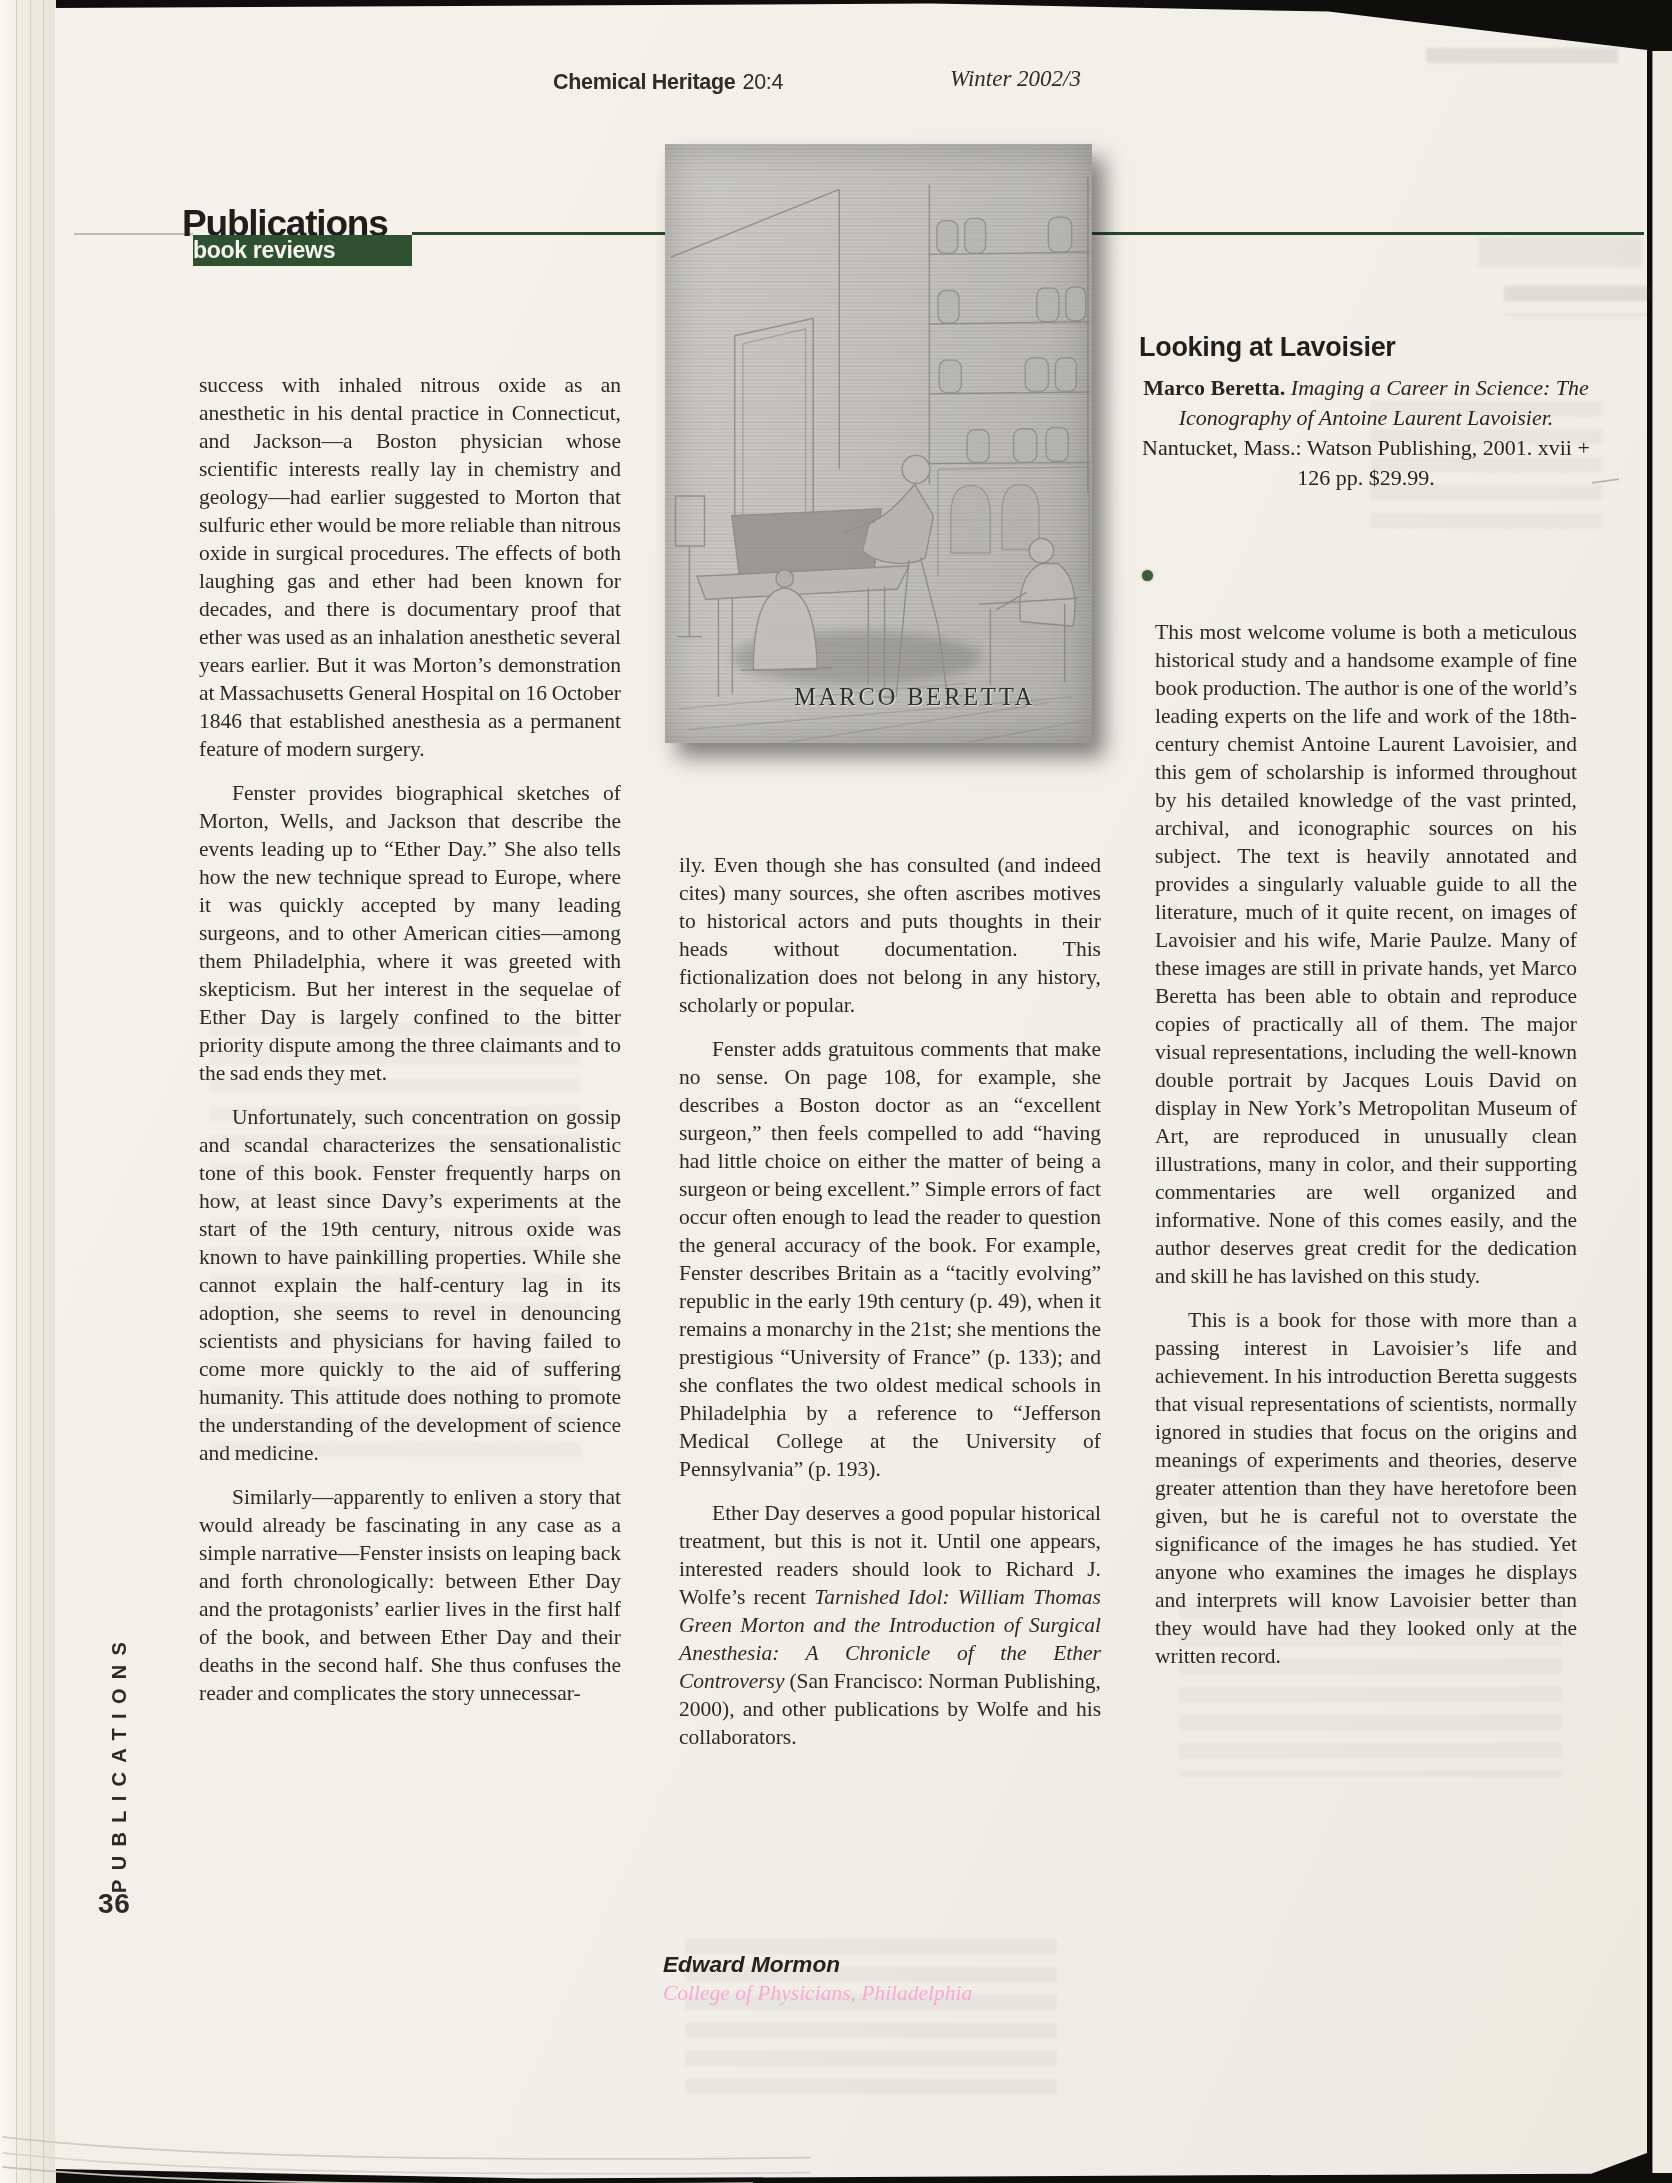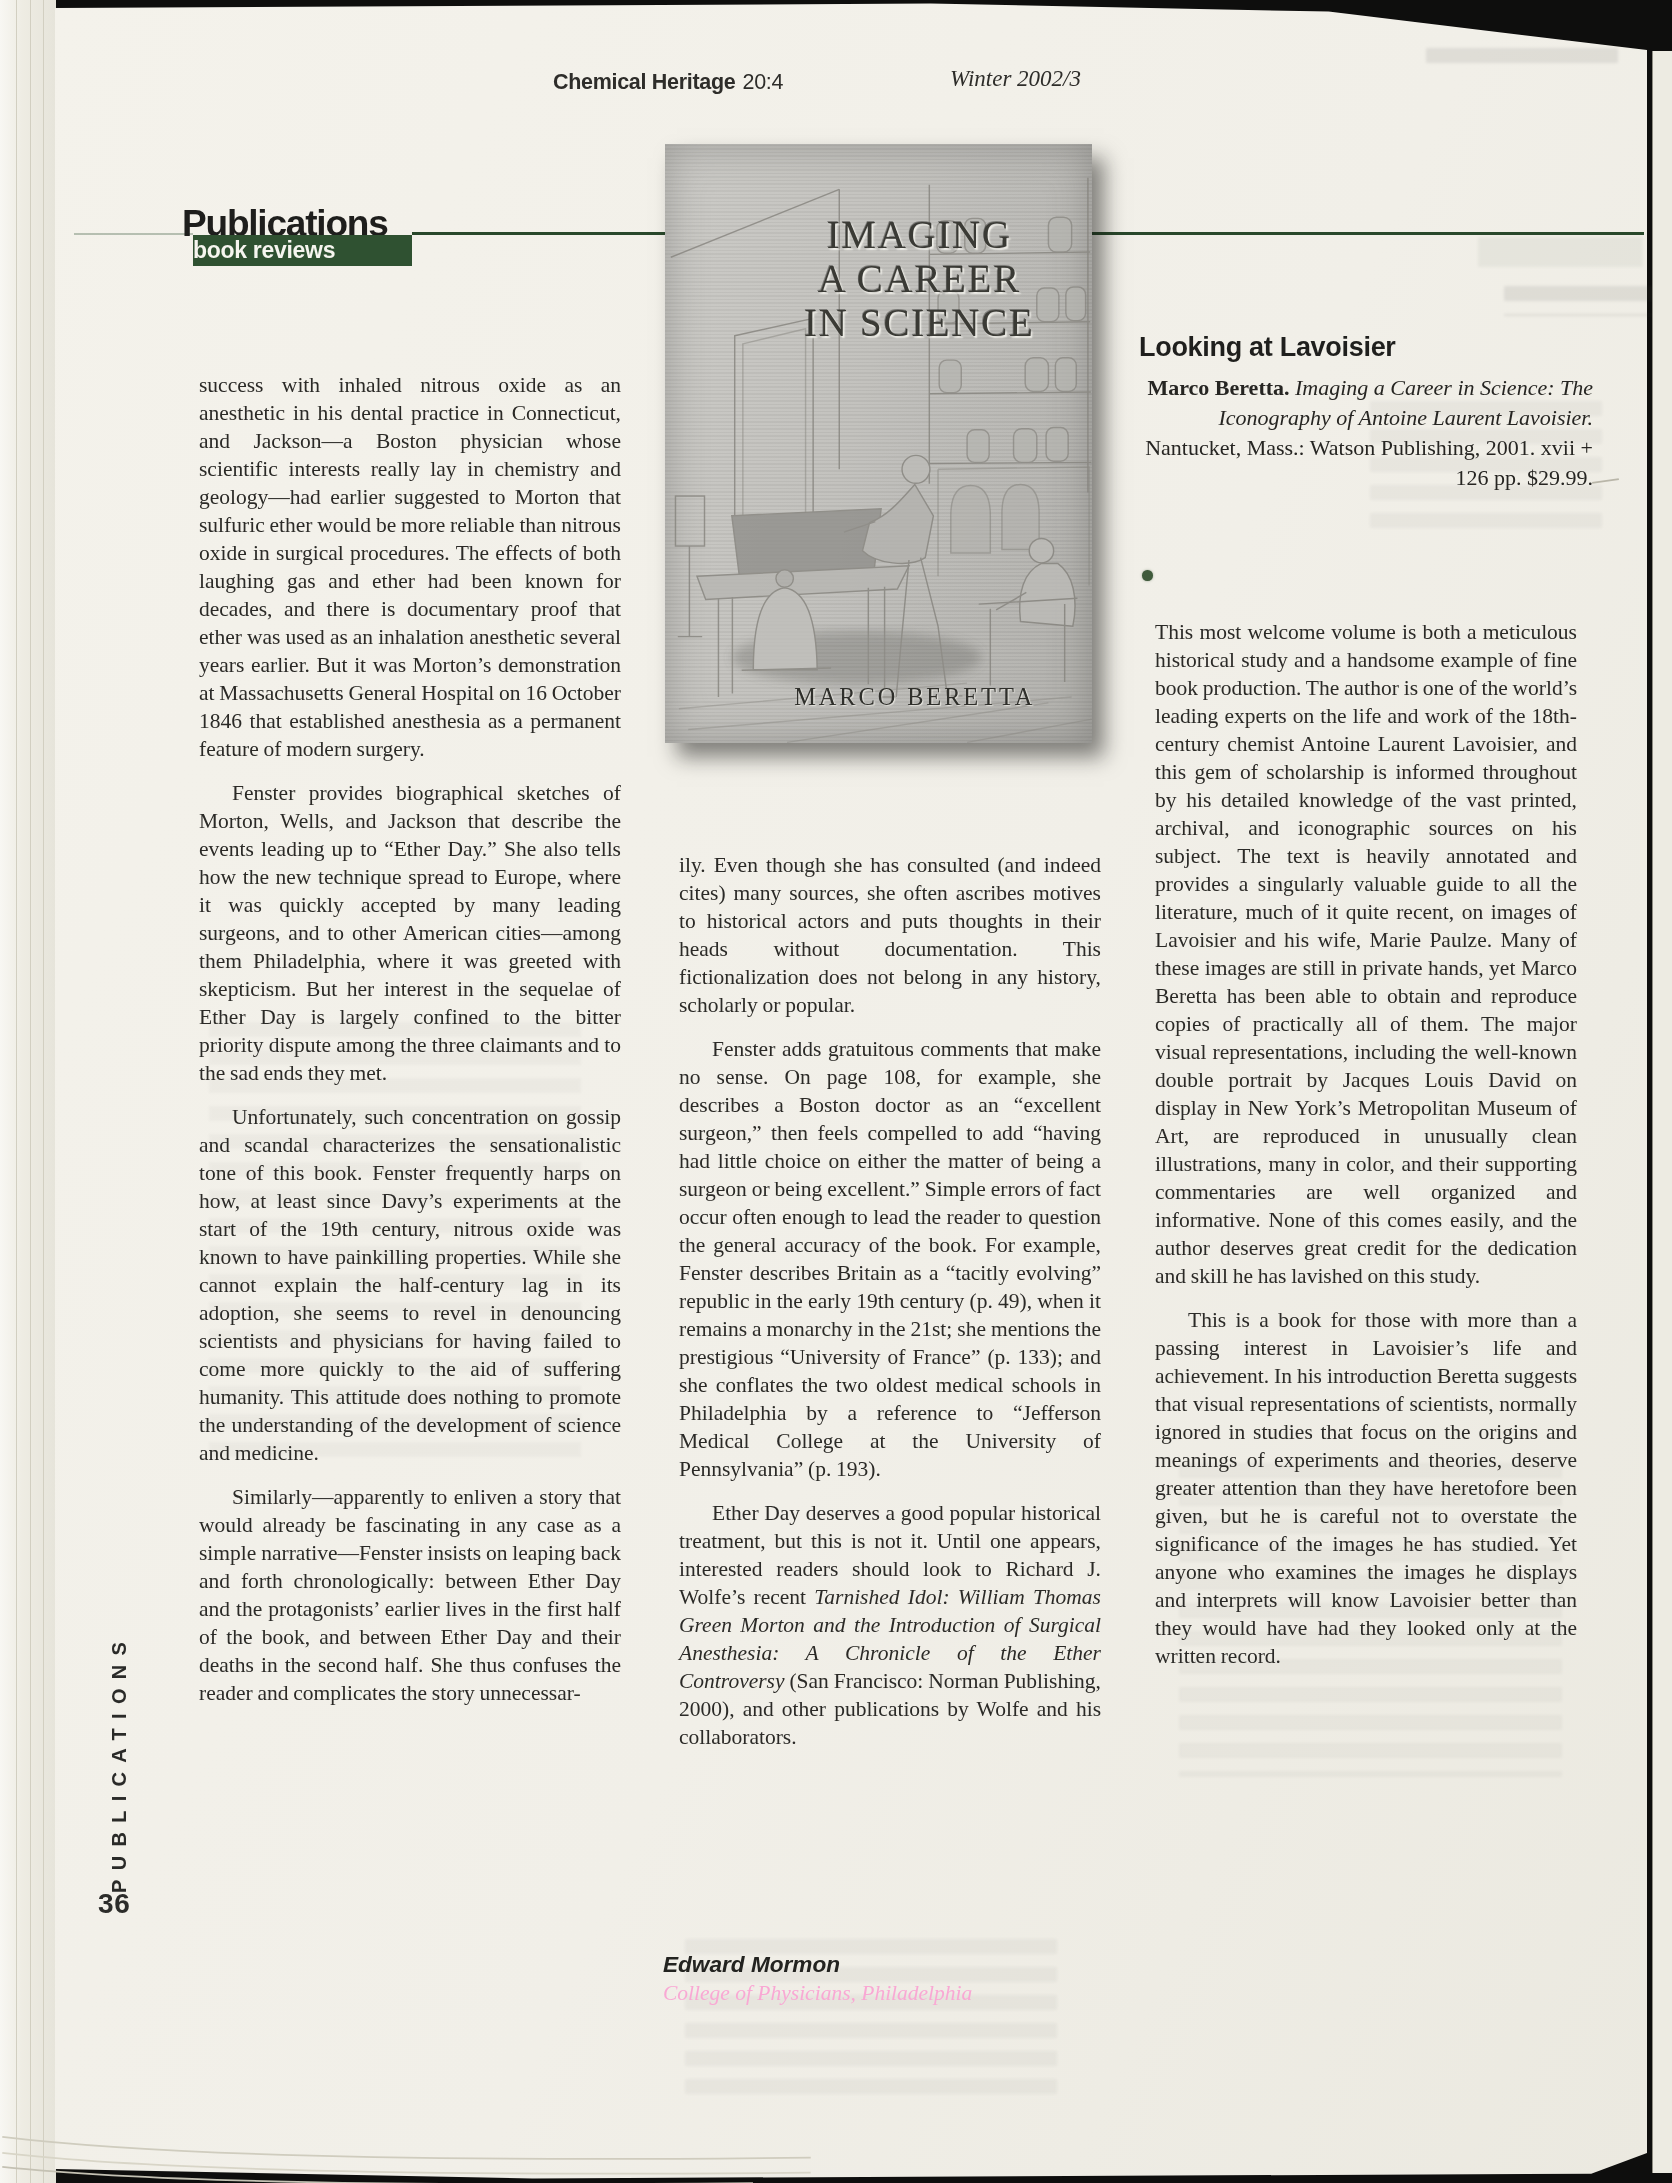--- a/index.html
+++ b/index.html
@@ -50,21 +50,21 @@
   .col{position:absolute;width:454px;color:#2b2a27;
     font-size:21.5px;line-height:28px;word-spacing:-0.6px;}
   .para{margin:16px;text-align:justify;hyphens:auto;-webkit-hyphens:auto;}
   .para.indent{text-indent:33px;}
   .para .i{font-style:italic;}
   #col1{left:183px;top:355px;}
   #col2{left:663px;top:835px;}
   #col3-body{left:1139px;top:602px;}
 
   .citation{position:absolute;left:1139px;top:373px;width:454px;
-    font-size:22px;line-height:30px;color:#262522;text-align:right;}
+    font-size:22px;line-height:30px;color:#262522;text-align:center;}
   .citation .b{font-weight:700;}
   .citation .i{font-style:italic;}
   .review-heading{position:absolute;left:1139px;top:332px;
     font-family:"Liberation Sans","DejaVu Sans",sans-serif;
     font-weight:700;font-size:27px;letter-spacing:-0.3px;color:#1f1f1d;}
   .green-bullet{position:absolute;left:1142px;top:570px;width:10.5px;height:10.5px;
     border-radius:50%;background:#3f5a3b;box-shadow:0 0 2.3px rgba(63,90,59,.5);}
 
   .reviewer-name{position:absolute;left:663px;top:1952px;
     font-family:"Liberation Sans","DejaVu Sans",sans-serif;
@@ -199,25 +199,20 @@
       <path d="M540,792 L710,782 M560,800 L560,932 M688,792 L688,926"></path>
 
       <g opacity=".5">
         <path d="M40,1008 L700,952"></path>
           <path d="M24,972 L520,928"></path>
           <path d="M210,1030 L660,962"></path>
           <path d="M520,1030 L735,990"></path>
       </g>
     </g>
   </svg>
-  <div class="cover-title">
-    <div>IMAGING</div>
-    <div>A CAREER</div>
-    <div>IN SCIENCE</div>
-  </div>
   <div class="cover-author">MARCO BERETTA</div>
 </div>
 
 <div id="col1" class="col">
     <p class="para"><span>success with inhaled nitrous oxide as an anesthetic in his dental practice in Connecticut, and Jackson—a Boston physician whose scientific interests really lay in chemistry and geology—had earlier suggested to Morton that sulfuric ether would be more reliable than nitrous oxide in surgical procedures. The effects of both laughing gas and ether had been known for decades, and there is documentary proof that ether was used as an inhalation anesthetic several years earlier. But it was Morton’s demonstration at Massachusetts General Hospital on 16 October 1846 that established anesthesia as a permanent feature of modern surgery.</span></p>
     <p class="para indent"><span>Fenster provides biographical sketches of Morton, Wells, and Jackson that describe the events leading up to “Ether Day.” She also tells how the new technique spread to Europe, where it was quickly accepted by many leading surgeons, and to other American cities—among them Philadelphia, where it was greeted with skepticism. But her interest in the sequelae of Ether Day is largely confined to the bitter priority dispute among the three claimants and to the sad ends they met.</span></p>
     <p class="para indent"><span>Unfortunately, such concentration on gossip and scandal characterizes the sensationalistic tone of this book. Fenster frequently harps on how, at least since Davy’s experiments at the start of the 19th century, nitrous oxide was known to have painkilling properties. While she cannot explain the half-century lag in its adoption, she seems to revel in denouncing scientists and physicians for having failed to come more quickly to the aid of suffering humanity. This attitude does nothing to promote the understanding of the development of science and medicine.</span></p>
     <p class="para indent"><span>Similarly—apparently to enliven a story that would already be fascinating in any case as a simple narrative—Fenster insists on leaping back and forth chronologically: between Ether Day and the protagonists’ earlier lives in the first half of the book, and between Ether Day and their deaths in the second half. She thus confuses the reader and complicates the story unnecessar-</span></p>
   </div>
 <div id="col2" class="col">

